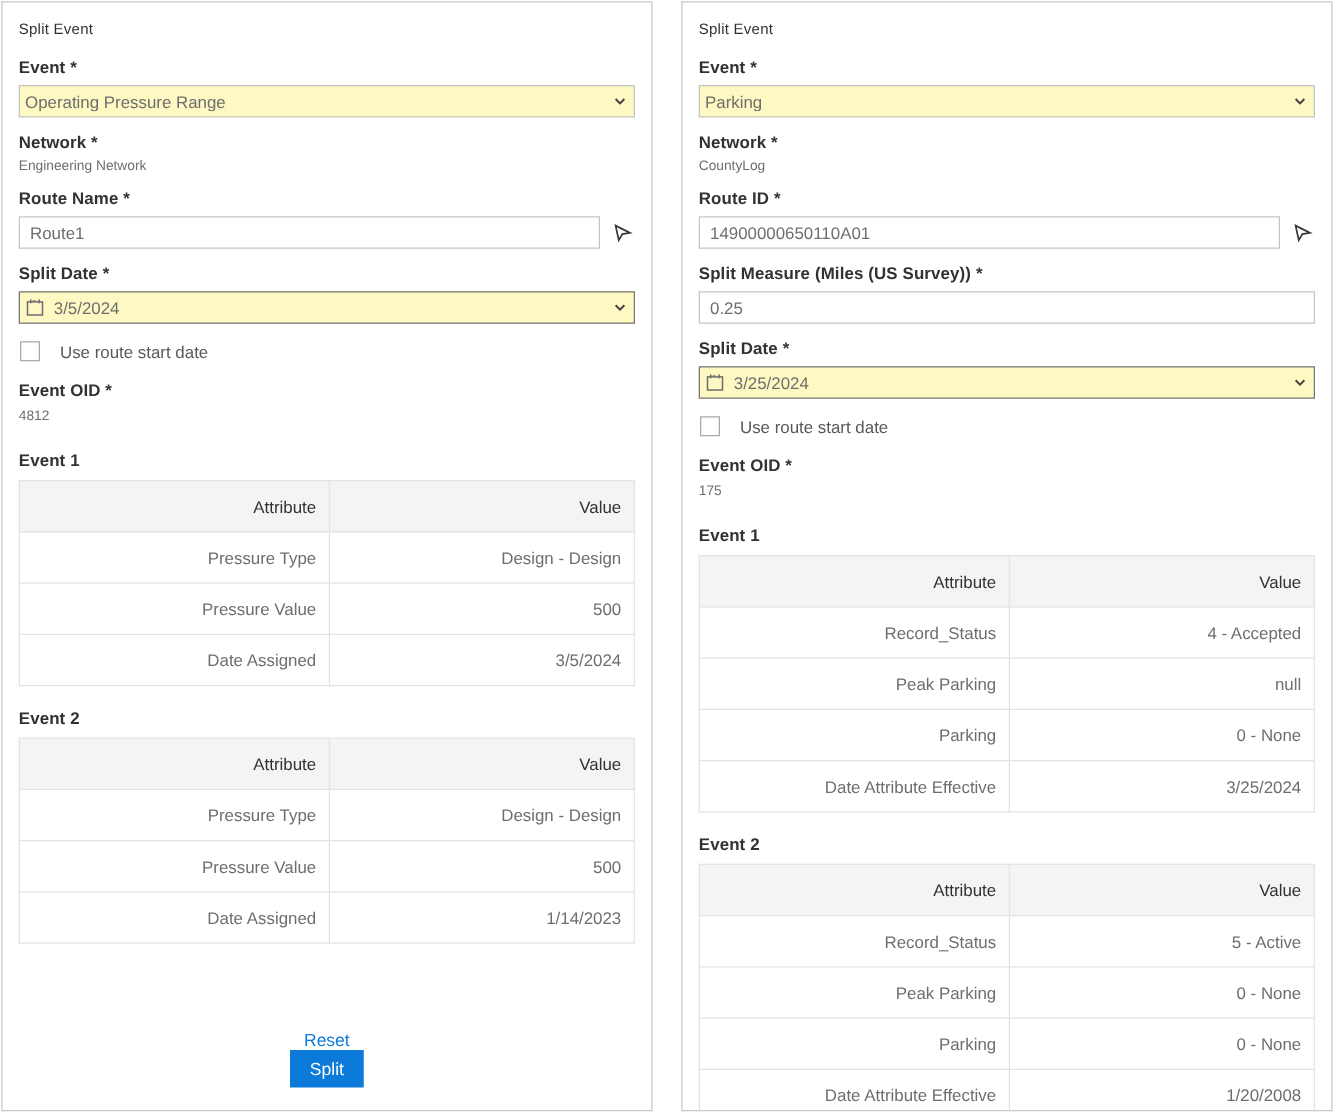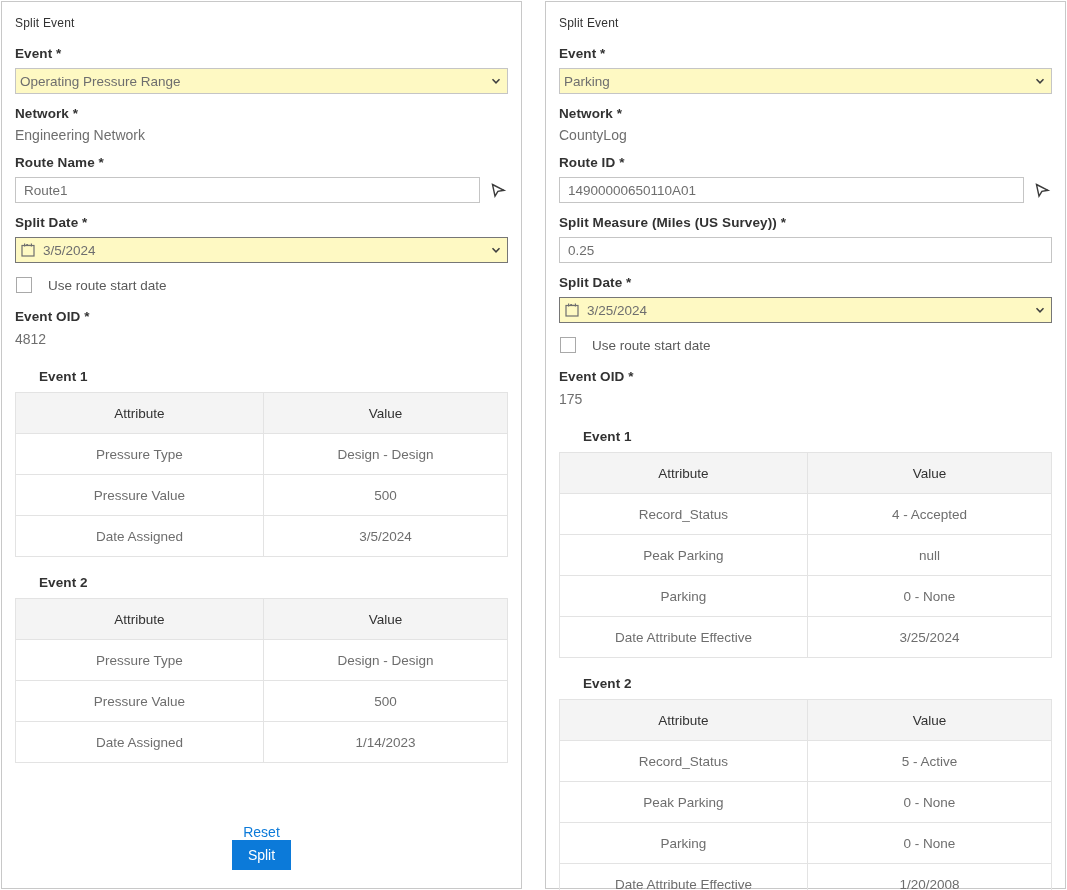--- a/index.html
+++ b/index.html
@@ -19,21 +19,21 @@
   }
   .title {
     font-size: 12px; font-weight: 400; color: var(--label, #323232);
     margin-bottom: 16px; letter-spacing: .2px;
   }
   .field { margin-bottom: 12px; }
   .field > label, .section-title {
     display: block; font-size: 13.5px; color: var(--label, #323232);
     margin-bottom: 7px; letter-spacing: .1px; font-weight: bold;
   }
-  .static-value { font-size: 14px; color: var(--value, #6e6e6e); margin-top: -1px; }
+  .static-value { font-size: 11px; color: var(--value, #6e6e6e); margin-top: -1px; }
   .text-input {
     width: 100%; height: 26px;
     border: 1px solid var(--border, #c5c5c5);
     background: #fff; color: var(--value, #6e6e6e);
     font-size: 13.5px; font-family: inherit; padding: 0 8px;
     outline: none;
   }
   .selectbox {
     width: 100%; height: 26px;
     border: 1px solid var(--border, #c5c5c5);
@@ -47,29 +47,29 @@
   .route-row { display: flex; align-items: center; gap: 7px; }
   .route-row .text-input { flex: 1 1 auto; }
   .pointer-btn { width: 22px; height: 24px; display: flex; align-items: center; justify-content: center; cursor: pointer; }
   .check-row { display: flex; align-items: center; gap: 16px; margin: 14px 0 16px 1px; }
   .checkbox {
     width: 16px; height: 16px; border: 1px solid #a9a9a9; background: #fff; cursor: pointer;
   }
   .check-label { font-size: 13.5px; color: #595959; }
   .oid-block { margin-bottom: 20px; }
   .oid-block .static-value { margin-top: 6px; }
-  .section-title { margin-bottom: 8px; margin-top: 2px; margin-left: 24px; }
+  .section-title { margin-bottom: 8px; margin-top: 2px; }
   table.attr-table {
     width: 100%; border-collapse: collapse; table-layout: fixed;
     margin-bottom: 16px;
   }
   table.attr-table th, table.attr-table td {
     border: 1px solid var(--table-border, #e3e3e3);
     font-size: 13.5px; font-weight: 400;
-    text-align: center; padding: 8px 10px; height: 41px;
+    text-align: right; padding: 8px 10px; height: 41px;
   }
   table.attr-table th { background: var(--thead-bg, #f4f4f4); color: var(--label, #323232); }
   table.attr-table td { color: var(--value, #6e6e6e); }
   col.c1 { width: 50.4%; }
   .footer {
     margin-top: auto; display: flex; align-items: center; justify-content: space-between; flex-direction: column;
   }
   .reset-link {
     color: var(--accent, #0c7ad9); font-size: 14px; cursor: pointer; text-decoration: none;
   }

